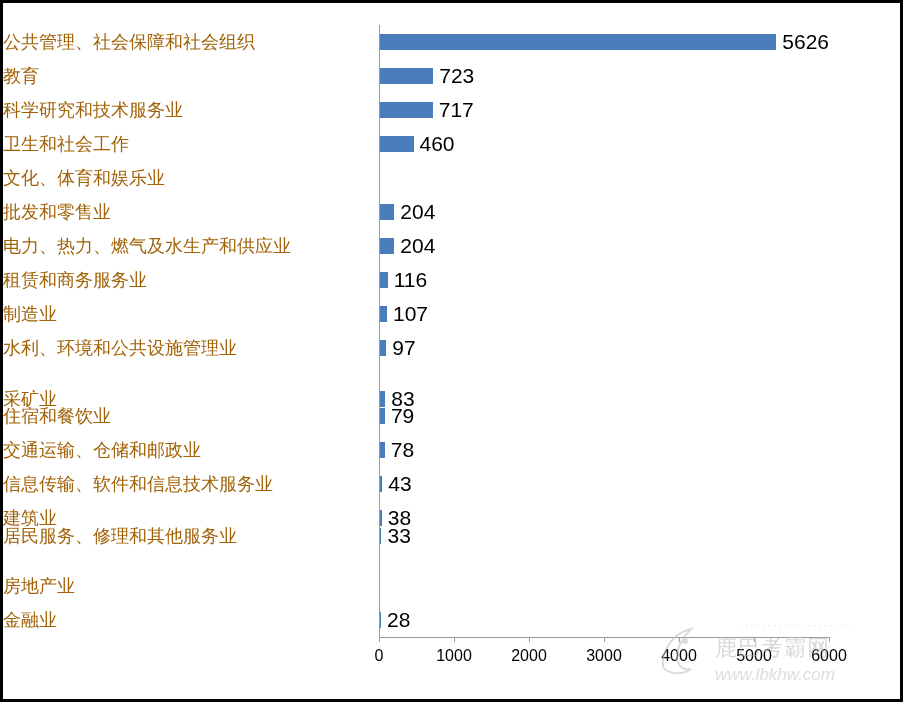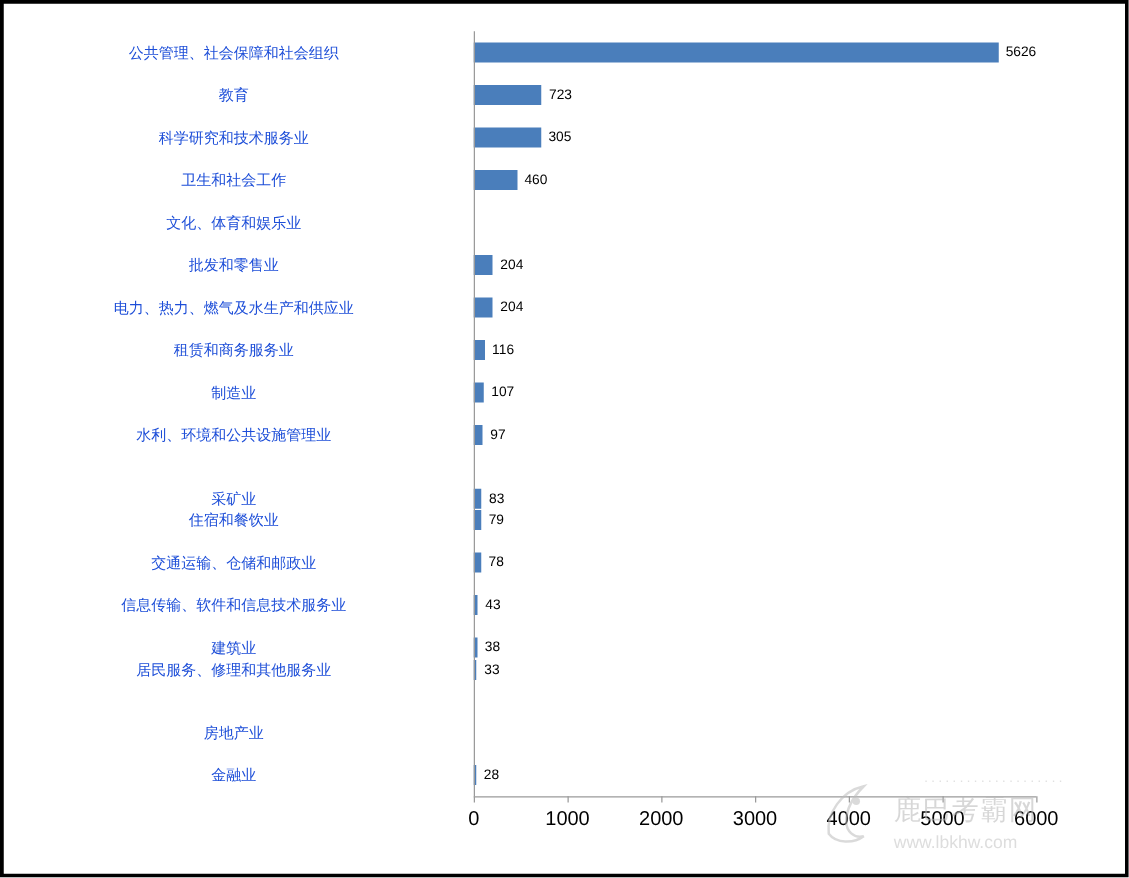--- a/index.html
+++ b/index.html
@@ -38,43 +38,43 @@
     left: 0;
     width: 897px;
     height: 34px;
     display: flex;
     align-items: center;
   }
   .cat-label {
     position: absolute;
     left: 0;
     width: 368px;
-    text-align: center;
-    font-size: 12px;
-    color: #1d4ed8;
+    text-align: left;
+    font-size: 18px;
+    color: #a16207;
     white-space: nowrap;
     line-height: 34px;
     height: 34px;
   }
   .bar-wrap {
     position: absolute;
     left: 376px;
     top: 0;
     height: 34px;
     width: 450px;
     display: flex;
     align-items: center;
   }
   .bar {
     height: 16px;
     background: #4a7ebb;
     display: block;
   }
   .bar-value {
-    font-size: 11px;
+    font-size: 21px;
     color: #000000;
     margin-left: 6px;
     white-space: nowrap;
     line-height: 16px;
   }
   
   .axis-line {
     position: absolute;
     left: 376px;
     top: 22px;
@@ -121,23 +121,24 @@
     top: 18px;
     font-size: 22px;
     color: #b8b8b8;
     letter-spacing: 1px;
     white-space: nowrap;
   }
   .wm-sub {
     position: absolute;
     left: 62px;
     top: 50px;
-    font-size: 14px;
+    font-size: 17px;
     color: #c2c2c2;
     white-space: nowrap;
+    font-style: italic;
   }
   .wm-dots {
     position: absolute;
     left: 86px;
     top: 4px;
     font-size: 11px;
     color: #c8c8c8;
     letter-spacing: 2px;
     white-space: nowrap;
   }
@@ -160,21 +161,21 @@
           <div class="cat-label">教育</div>
           <div class="bar-wrap">
             <div class="bar" style="width: 54.225px; background: rgb(74, 126, 187);"></div>
             <span class="bar-value">723</span>
           </div>
         </div>
         <div class="row" style="top: 90px; padding-left: 20px;">
           <div class="cat-label">科学研究和技术服务业</div>
           <div class="bar-wrap">
             <div class="bar" style="width: 53.775px; background: rgb(74, 126, 187);"></div>
-            <span class="bar-value">305</span>
+            <span class="bar-value">717</span>
           </div>
         </div>
         <div class="row" style="top: 124px;">
           <div class="cat-label">卫生和社会工作</div>
           <div class="bar-wrap">
             <div class="bar" style="width: 34.5px; background: rgb(74, 126, 187);"></div>
             <span class="bar-value">460</span>
           </div>
         </div>
         <div class="row" style="top: 158px;">

